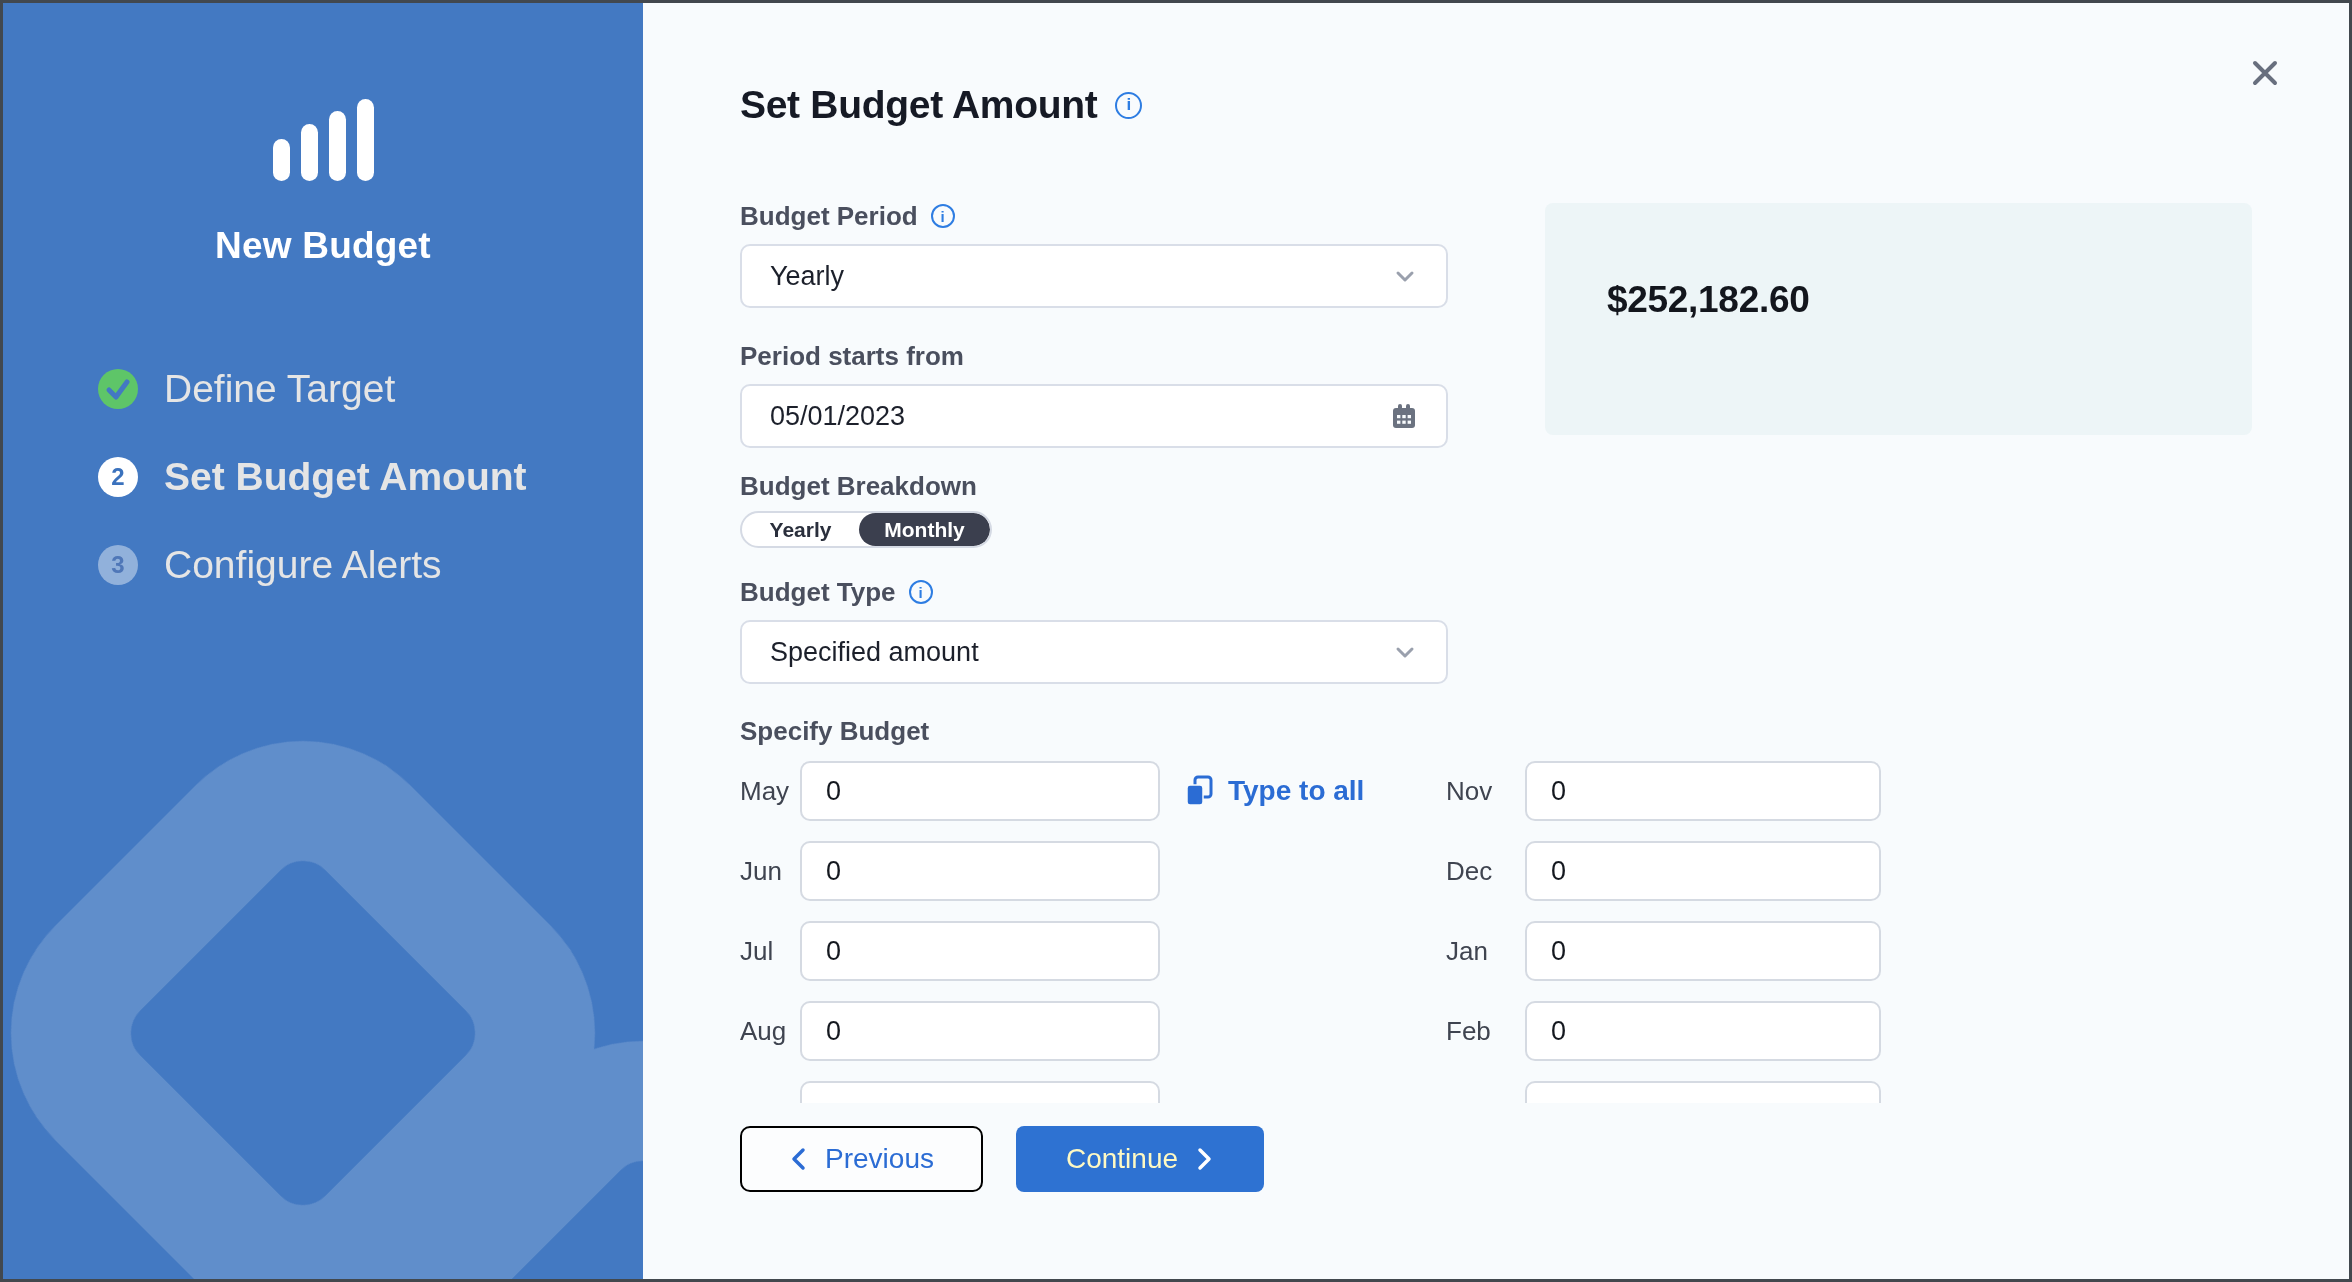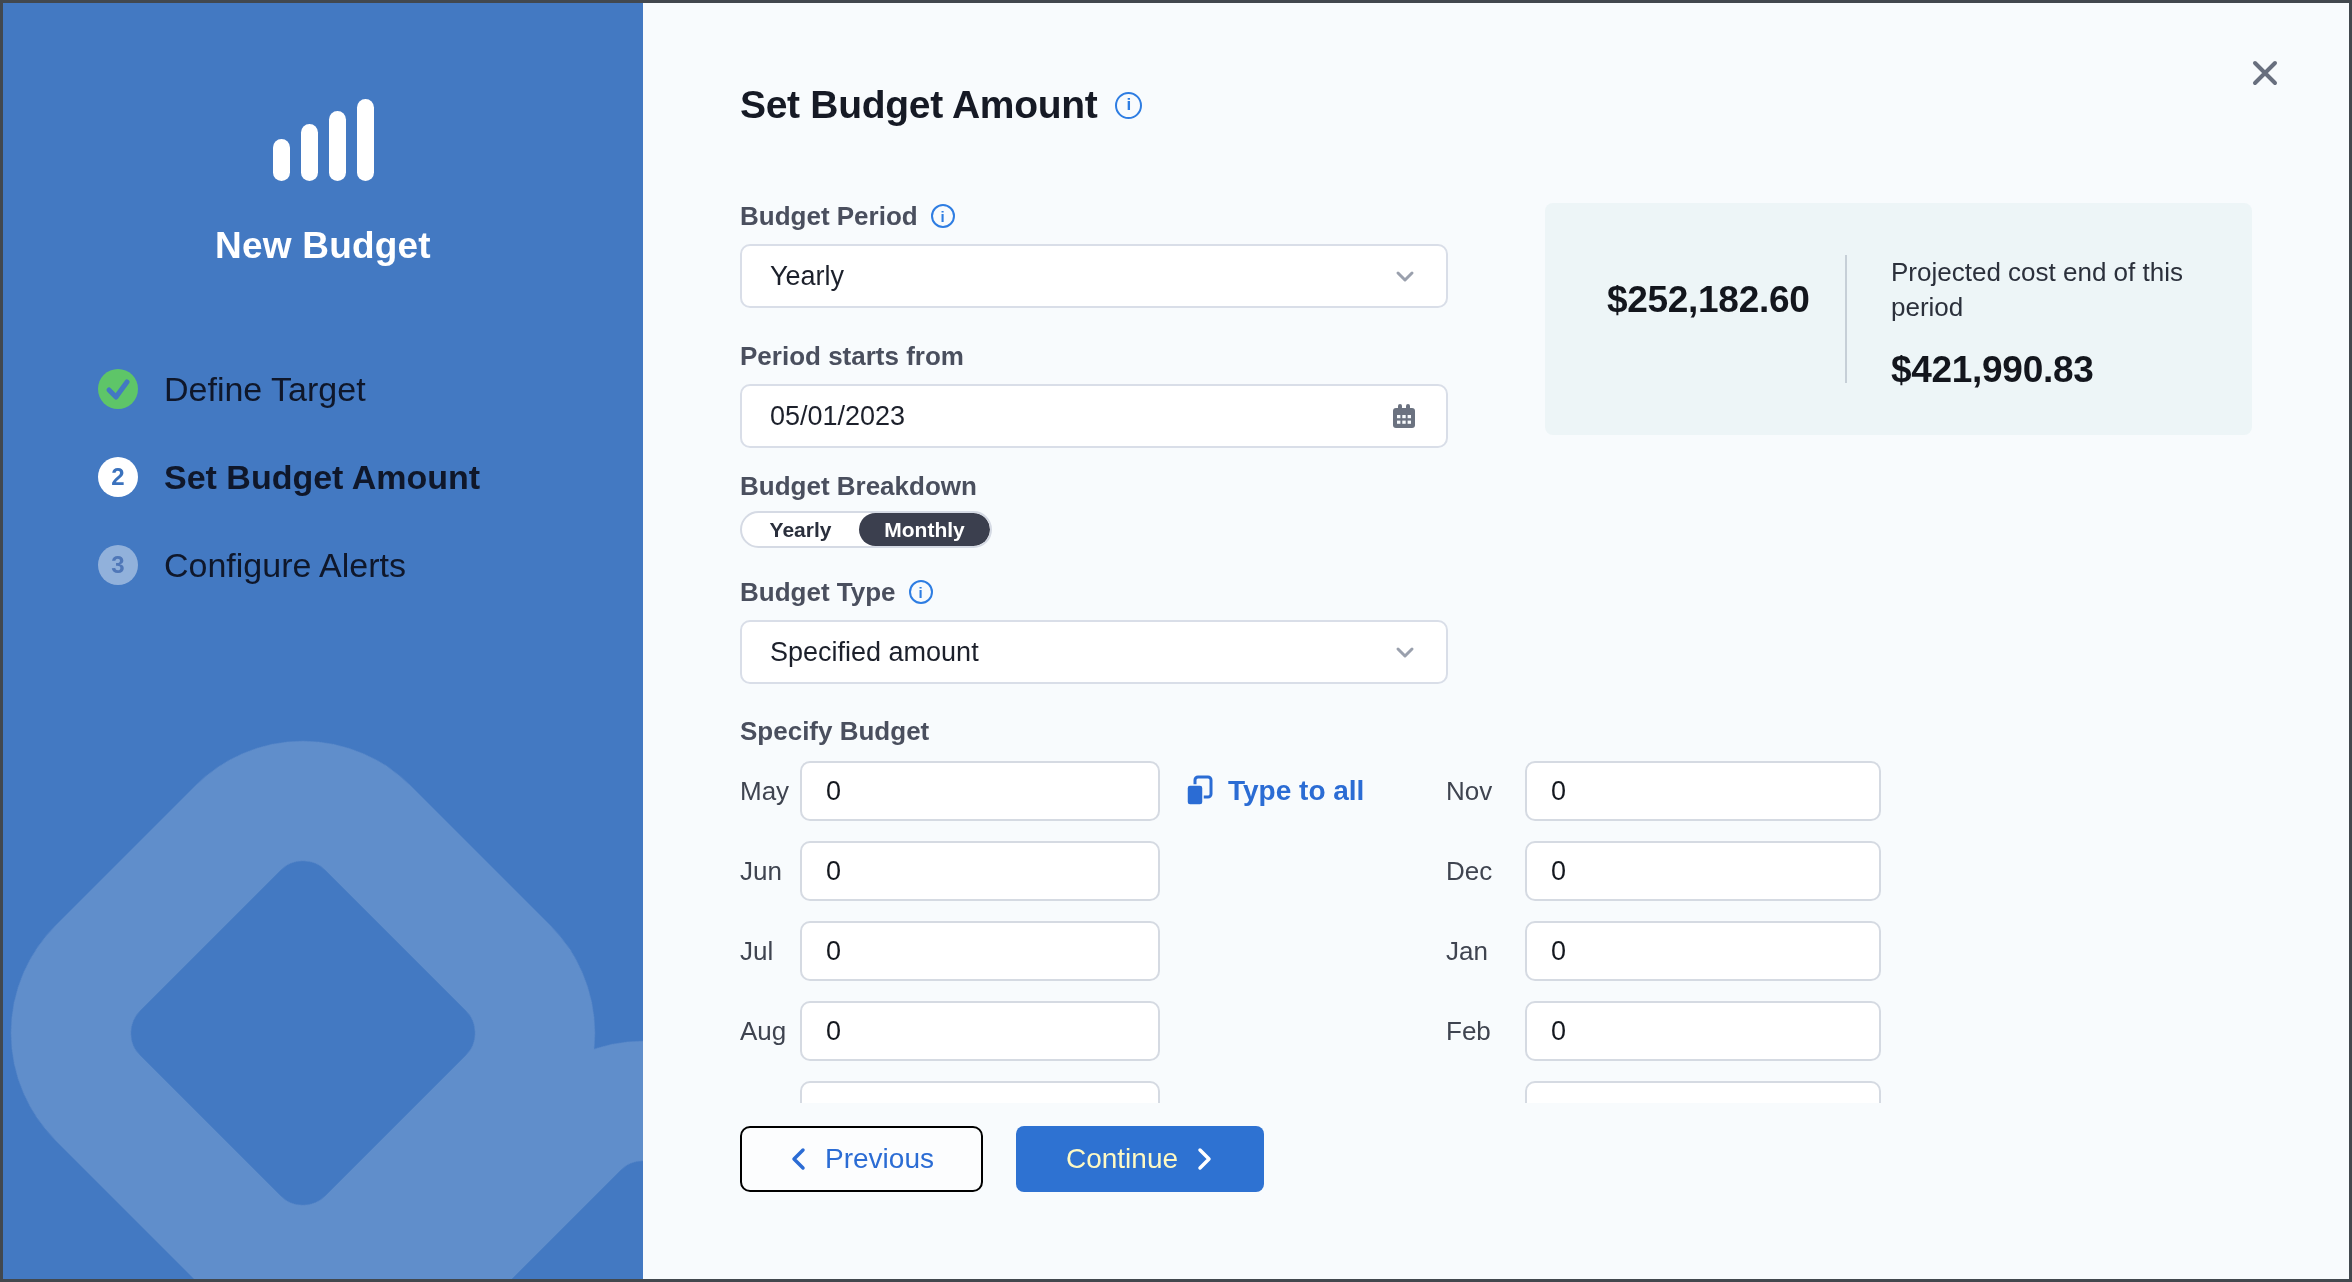--- a/index.html
+++ b/index.html
@@ -69,21 +69,21 @@
     flex: 0 0 40px;
     display: flex;
     align-items: center;
     justify-content: center;
     font-size: 24px;
     font-weight: 700;
   }
   .step.complete .step-circle { background: #5ec568; }
   .step.active .step-circle { background: #ffffff; color: #3b72bd; }
   .step.upcoming .step-circle { background: rgba(255,255,255,0.42); color: #4f77b8; }
-  .step-label { font-size: 34px; font-weight: 400; color: #0f172a; text-align: center; }
+  .step-label { font-size: 39px; font-weight: 400; color: #e5e5e5; text-align: center; }
   .step.active .step-label { font-weight: 700; }
 
   
   .main {
     position: relative;
     flex: 1 1 auto;
     background: #f8fbfd;
     padding: 78px 0 0 97px;
   }
   .close-btn {
@@ -467,19 +467,15 @@
       <svg width="20" height="26" viewBox="0 0 20 26">
           <polyline points="6,4 15,13 6,22" fill="none" stroke="#ffffff" stroke-width="3.5" stroke-linecap="round" stroke-linejoin="round"></polyline>
         </svg>
     </button>
   </div>
 
   <div class="summary-card">
     <div class="summary-cell">
       <div class="summary-value">$252,182.60</div>
     </div>
-    <div class="summary-cell second">
-      <div class="summary-label">Projected cost end of this period</div>
-      <div class="summary-value">$421,990.83</div>
-    </div>
   </div>
 
 </main>
 
 </body></html>

